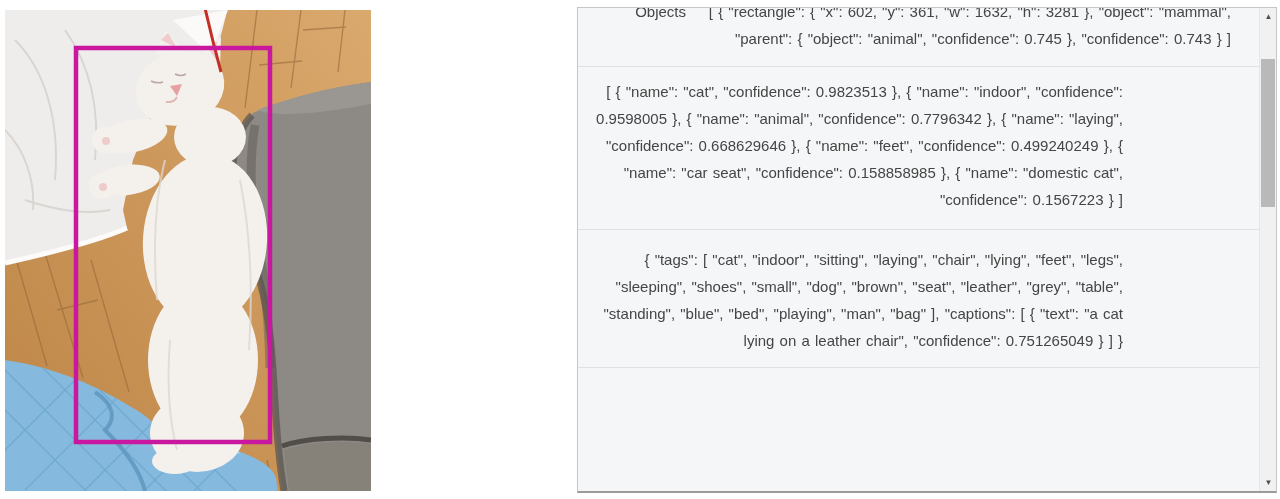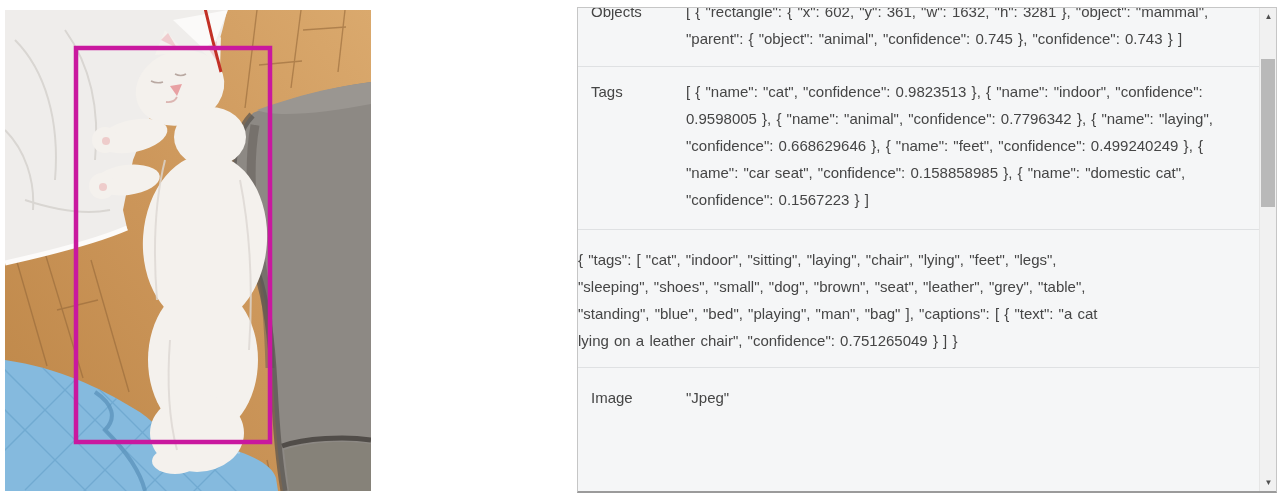--- a/index.html
+++ b/index.html
@@ -1,18 +1,18 @@
 <!DOCTYPE html>
 <html><head>
 <meta charset="utf-8">
 <style>
   * { box-sizing: border-box; margin: 0; padding: 0; }
   html, body { width: 1280px; height: 499px; background: #ffffff; overflow: hidden;
     font-family: "Liberation Sans", sans-serif; }
-  .stage { position: relative; width: 1280px; height: 499px; background: #fff; }
+  .stage { position: relative; width: 1280px; height: 499px; background: #fff; text-align: right; }
 
   
   .photo { position: absolute; left: 5px; top: 10px; width: 366px; height: 481px; overflow: hidden; }
   .photo svg { display: block; }
 
   
   .panel { position: absolute; left: 577px; top: 7px; width: 700px; height: 486px;
     background: #f5f6f7; border: 1px solid #c6c6c6; border-bottom: 2px solid #9b9b9b; overflow: hidden; }
   .tablewrap { position: absolute; left: 0; top: 0; right: 17px; bottom: 0; overflow: hidden; }
   .row { display: flex; border-bottom: 1px solid #dfe1e3; }
@@ -138,32 +138,27 @@
 
   <div class="panel">
     <div class="tablewrap">
 
       <div class="row row-objects">
         <div class="row-label">Objects</div>
         <div class="row-value">[ { "rectangle": { "x": 602, "y": 361, "w": 1632, "h": 3281 }, "object": "mammal", "parent": { "object": "animal", "confidence": 0.745 }, "confidence": 0.743 } ]</div>
       </div>
 
       <div class="row row-tags">
-        <div class="row-label">Tags</div>
         <div class="row-value">[ { "name": "cat", "confidence": 0.9823513 }, { "name": "indoor", "confidence": 0.9598005 }, { "name": "animal", "confidence": 0.7796342 }, { "name": "laying", "confidence": 0.668629646 }, { "name": "feet", "confidence": 0.499240249 }, { "name": "car seat", "confidence": 0.158858985 }, { "name": "domestic cat", "confidence": 0.1567223 } ]</div>
       </div>
 
       <div class="row row-description">
         <div class="row-value">{ "tags": [ "cat", "indoor", "sitting", "laying", "chair", "lying", "feet", "legs", "sleeping", "shoes", "small", "dog", "brown", "seat", "leather", "grey", "table", "standing", "blue", "bed", "playing", "man", "bag" ], "captions": [ { "text": "a cat lying on a leather chair", "confidence": 0.751265049 } ] }</div>
       </div>
 
-      <div class="row row-image">
-        <div class="row-label">Image</div>
-        <div class="row-value">"Jpeg"</div>
-      </div>
 
     </div>
 
     <div class="scrollbar">
       <div class="sb-btn up">▲</div>
       <div class="sb-thumb"></div>
       <div class="sb-btn down">▼</div>
     </div>
   </div>
 

